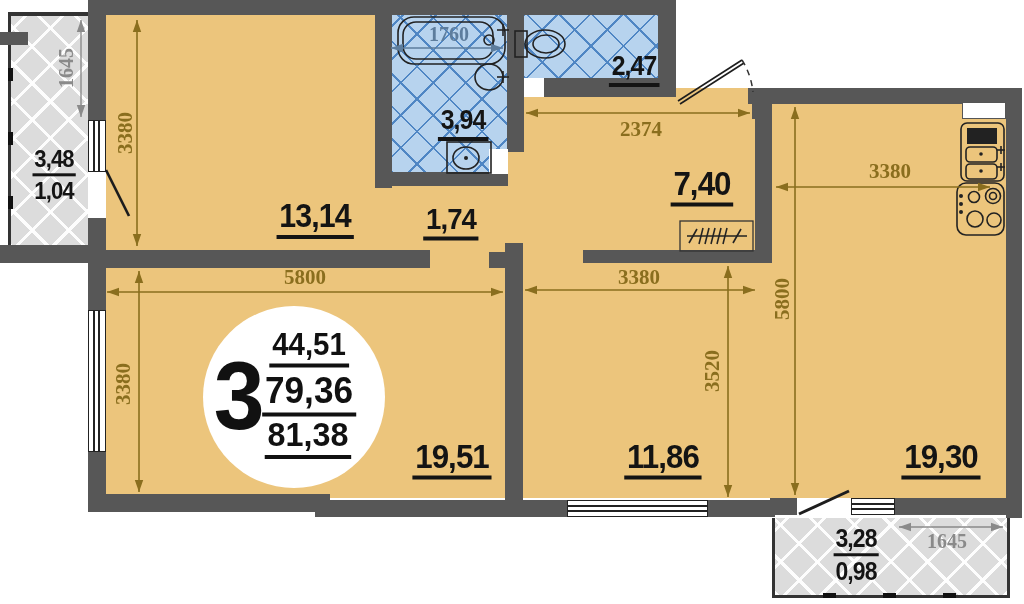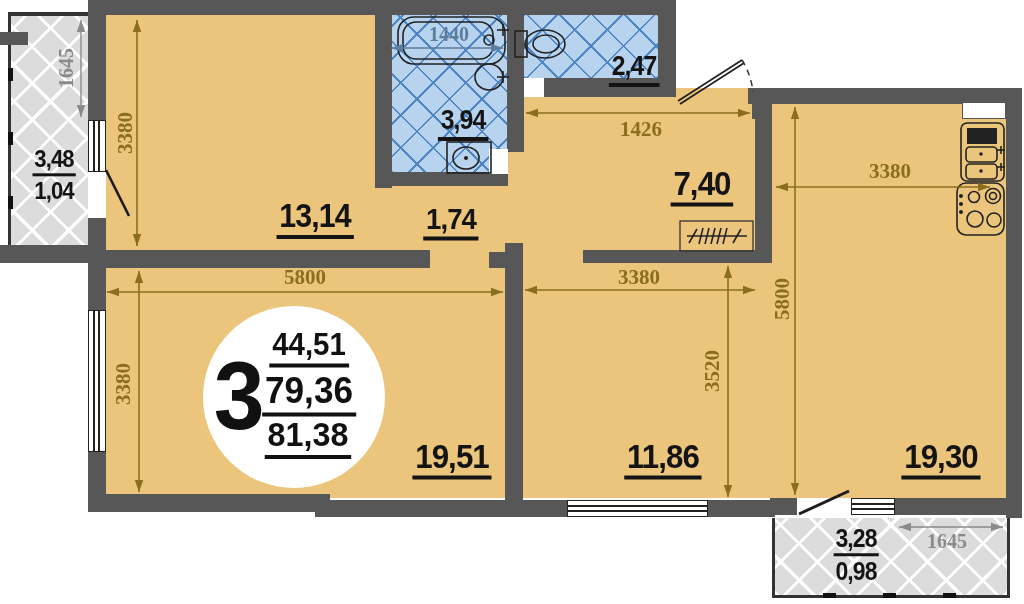--- a/index.html
+++ b/index.html
@@ -245,28 +245,28 @@
     <span class="bot">1,04</span>
   </div>
   <div class="frlabel" style="left:856px;top:555px;font-size:25px">
     <span class="top">3,28</span>
     <span class="bot">0,98</span>
   </div>
 
   <span class="dim rot" style="left:125px;top:133px">3380</span>
   <span class="dim" style="left:305px;top:277px">5800</span>
   <span class="dim rot" style="left:123px;top:384px">3380</span>
-  <span class="dim" style="left:641px;top:129px">1426</span>
+  <span class="dim" style="left:641px;top:129px">2374</span>
   <span class="dim" style="left:890px;top:171px">3380</span>
   <span class="dim" style="left:639px;top:277px">3380</span>
   <span class="dim rot" style="left:712px;top:371px">3520</span>
   <span class="dim rot" style="left:782px;top:299px">5800</span>
   <span class="dim rot gray" style="left:66px;top:68px">1645</span>
   <span class="dim gray" style="left:947px;top:541px">1645</span>
-  <span class="dim blue" style="left:449px;top:34px">1440</span>
+  <span class="dim blue" style="left:449px;top:34px">1760</span>
 
   <div class="circle">
     <span class="rooms3" style="position:absolute;left:36px;top:90px">3</span>
     <span class="cnum" style="left:106px;top:42px;font-size:31px">44,51</span>
     <span class="cnum" style="left:106px;top:88px;font-size:37px">79,36</span>
     <span class="cnum" style="left:105px;top:132px;font-size:34px">81,38</span>
   </div>
 
 </div>
 

